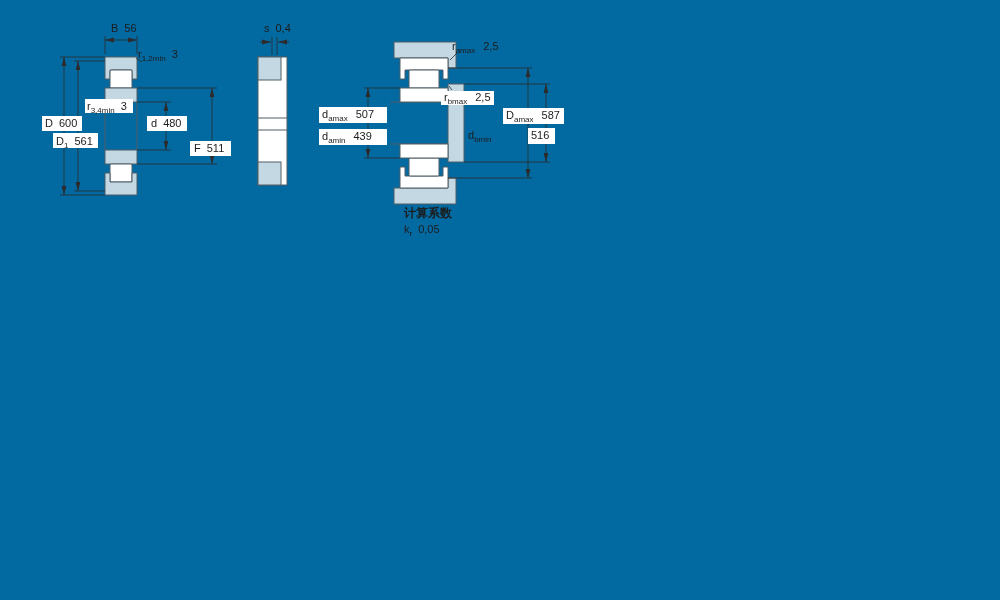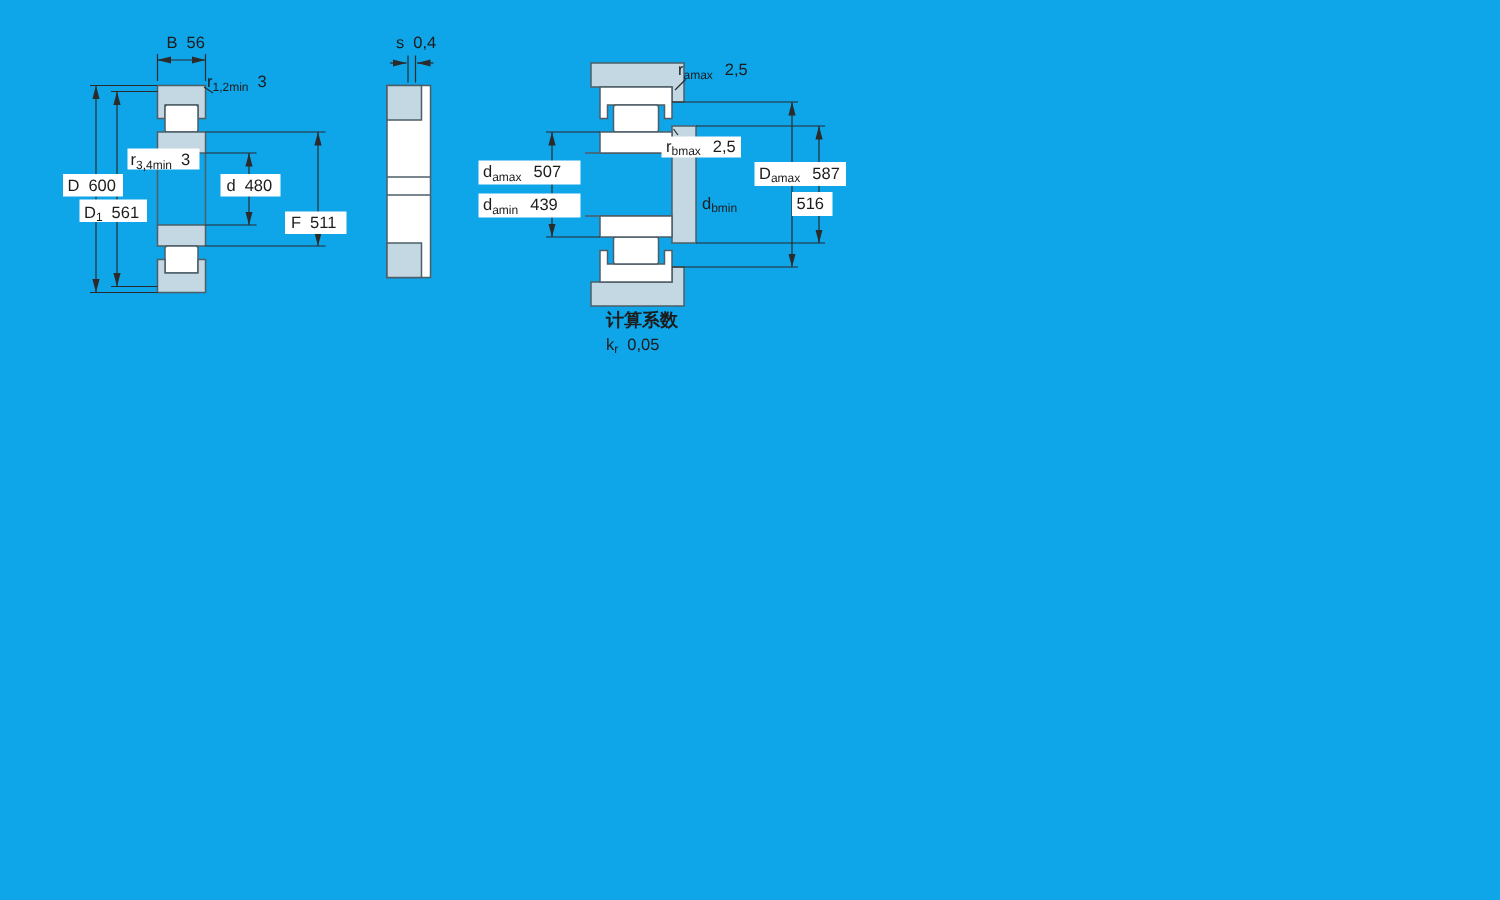--- a/index.html
+++ b/index.html
@@ -1,16 +1,16 @@
 <!DOCTYPE html>
 <html><head>
 <meta charset="utf-8">
 <style>
   html,body{margin:0;padding:0;background:#ffffff}
-  .page{position:relative;width:1000px;height:600px;background:#0ea5e9;font-family:"Liberation Sans",sans-serif;overflow:hidden}
+  .page{position:relative;width:1000px;height:600px;background:#0369a1;font-family:"Liberation Sans",sans-serif;overflow:hidden}
   svg{display:block}
   .part{stroke:#4e5e67;stroke-width:1}
   .blue{fill:#c3d8e3}
   .whitefill{fill:#ffffff}
   .dim{stroke:#2b2b2b;stroke-width:0.8;fill:none}
   .lblbg{fill:#ffffff}
   .lbl{font-family:"Liberation Sans",sans-serif;font-size:11px;fill:#1c1c1c}
   .sub{font-size:8px}
   .cjk{font-family:"Liberation Sans",sans-serif;font-size:12px;font-weight:600;fill:#1c1c1c}
 </style>

